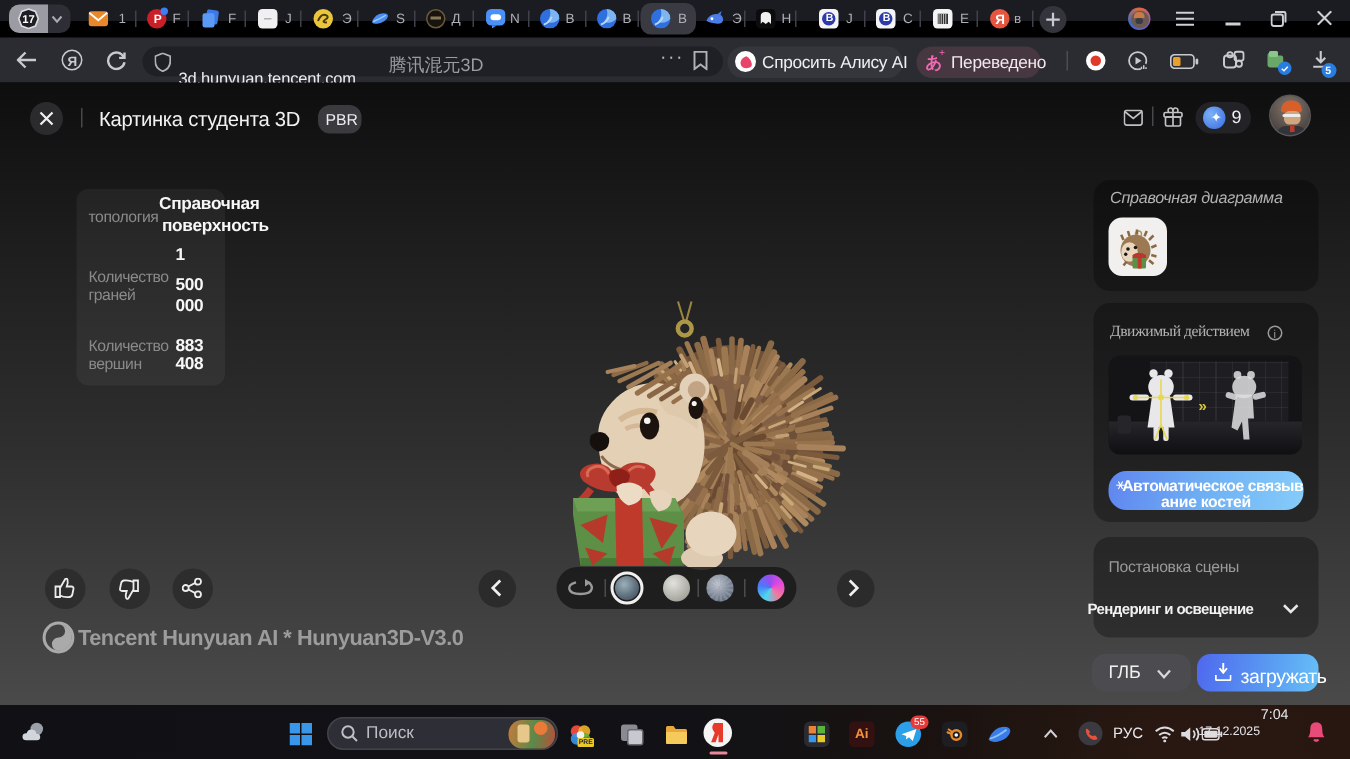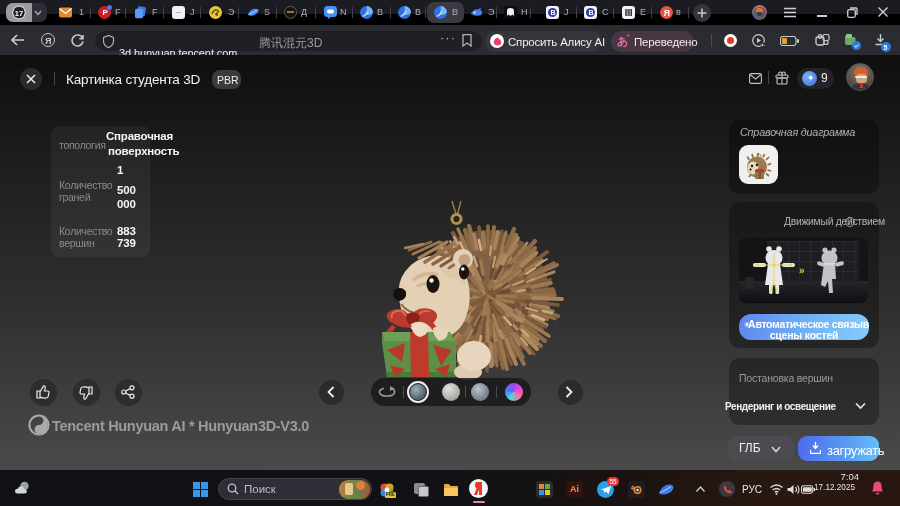--- a/index.html
+++ b/index.html
@@ -255,38 +255,38 @@
 <span class="abs" style="left:106px;top:130px;font-size:11.5px;letter-spacing:-0.2px;font-weight:bold;color:#f7f7f7;white-space:nowrap;">Справочная</span>
 <span class="abs" style="left:108px;top:145px;font-size:11.5px;letter-spacing:-0.2px;font-weight:bold;color:#f7f7f7;white-space:nowrap;">поверхность</span>
 <span class="abs" style="left:59px;top:179px;font-size:10.5px;letter-spacing:-0.3px;color:#8a8a8a;">Количество</span>
 <span class="abs" style="left:59px;top:191px;font-size:10.5px;letter-spacing:-0.3px;color:#8a8a8a;">граней</span>
 <span class="abs" style="left:117px;top:164px;font-size:11.5px;letter-spacing:-0.2px;font-weight:bold;color:#f7f7f7;white-space:nowrap;">1</span>
 <span class="abs" style="left:117px;top:184px;font-size:11.5px;letter-spacing:-0.2px;font-weight:bold;color:#f7f7f7;white-space:nowrap;">500</span>
 <span class="abs" style="left:117px;top:198px;font-size:11.5px;letter-spacing:-0.2px;font-weight:bold;color:#f7f7f7;white-space:nowrap;">000</span>
 <span class="abs" style="left:59px;top:225px;font-size:10.5px;letter-spacing:-0.3px;color:#8a8a8a;">Количество</span>
 <span class="abs" style="left:59px;top:237px;font-size:10.5px;letter-spacing:-0.3px;color:#8a8a8a;">вершин</span>
 <span class="abs" style="left:117px;top:225px;font-size:11.5px;letter-spacing:-0.2px;font-weight:bold;color:#f7f7f7;white-space:nowrap;">883</span>
-<span class="abs" style="left:117px;top:237px;font-size:11.5px;letter-spacing:-0.2px;font-weight:bold;color:#f7f7f7;white-space:nowrap;">739</span>
+<span class="abs" style="left:117px;top:237px;font-size:11.5px;letter-spacing:-0.2px;font-weight:bold;color:#f7f7f7;white-space:nowrap;">408</span>
 <div class="panel" style="top:120px;height:74px;"></div>
 <span class="ptitle" style="left:740px;top:126px;font-size:10.8px;letter-spacing:-0.2px;font-style:italic;">Справочная диаграмма</span>
 <div class="abs" style="left:739px;top:145px;width:39px;height:39px;border-radius:9px;background:#f2f0ee;"></div>
 <svg class="abs" style="left:739px;top:145px;" width="39" height="39" viewBox="0 0 39 39">
  <circle cx="20" cy="11" r="2" fill="none" stroke="#b09a4e" stroke-width="1"></circle>
  <ellipse cx="18" cy="22" rx="10" ry="10.5" fill="#9c7952"></ellipse>
  <path d="M10 15 L8.5 11.5 M14 12.5 L13 9 M19 11.5 L19 8 M24 12.5 L25.5 9 M27 15 L30 12 M28.5 20 L32 18.5 M28.5 25 L32 26 M27 28.5 L30 31 M12 29.5 L10 32" stroke="#8a6a46" stroke-width="1.7"></path>
  <ellipse cx="14" cy="23" rx="5.5" ry="6.5" fill="#e8d6bf"></ellipse>
  <circle cx="13" cy="21" r="1.2" fill="#1d1410"></circle>
     <circle cx="18" cy="20" r="1.2" fill="#1d1410"></circle>
  <circle cx="11.5" cy="24.5" r="1.1" fill="#171310"></circle>
  <rect x="16" y="26" width="9" height="8" rx="1" fill="#5d8f46"></rect>
  <rect x="19.5" y="26" width="2.5" height="8" fill="#c0392b"></rect>
  <path d="M16 25 Q20 22 25 25 L25 27 L16 27 Z" fill="#b9372f"></path>
 </svg>
 <div class="panel" style="top:202px;height:146px;"></div>
-<span class="ptitle" style="left:784px;top:216px;font-size:10.4px;letter-spacing:-0.3px;">Движимый действием</span>
+<span class="ptitle" style="left:740px;top:216px;font-size:10.4px;letter-spacing:-0.3px;font-family:Liberation Serif, serif;">Движимый действием</span>
 <div class="abs" style="left:845px;top:216.5px;width:10px;height:10px;border-radius:50%;border:1px solid #9a9a9a;"></div>
 <span class="abs" style="left:849px;top:218px;font-size:7.5px;color:#9a9a9a;">i</span>
 <div class="abs" style="left:739px;top:237px;width:129px;height:66px;border-radius:8px;background:#141417;overflow:hidden;">
   <div class="abs" style="left:28px;top:4px;width:92px;height:40px;background:#1d1d22;"></div>
   <div class="abs" style="left:28px;top:4px;width:92px;height:40px;background:repeating-linear-gradient(90deg,transparent 0 10px,rgba(255,255,255,0.055) 10px 11px),repeating-linear-gradient(0deg,transparent 0 9px,rgba(255,255,255,0.055) 9px 10px);"></div>
   <div class="abs" style="left:0px;top:44px;width:129px;height:22px;background:linear-gradient(#26262b,#0f0f12);"></div>
   <div class="abs" style="left:6px;top:40px;width:9px;height:12px;background:#26262a;border-radius:2px;"></div>
 </div>
 <svg class="abs" style="left:739px;top:237px;" width="129" height="66" viewBox="0 0 129 66">
   <g fill="#e8e8ea">
@@ -311,23 +311,23 @@
       <circle cx="95" cy="13" r="2.6"></circle>
    <ellipse cx="90.5" cy="21" rx="8" ry="7.5"></ellipse>
    <path d="M85 26 L96 26 L97 42 L93 42 L94 56 L90 56 L89 44 L86 50 L82 48 Z"></path>
    <rect x="78" y="25" width="8" height="4" rx="2" transform="rotate(18 82 27)"></rect>
    <rect x="96" y="25" width="9" height="4" rx="2" transform="rotate(-14 100 27)"></rect>
   </g>
 </svg>
 <div class="abs" style="left:739px;top:314px;width:130px;height:26px;border-radius:12px;background:linear-gradient(100deg,#5f86f0,#6fb0f4 50%,#85ccfa);"></div>
 <span class="abs" style="left:744px;top:318px;font-size:10px;color:#fff;">⚹</span>
 <div class="abs" style="left:748px;top:318px;width:121px;text-align:center;font-size:10.5px;letter-spacing:-0.3px;font-weight:bold;color:#fff;white-space:nowrap;">Автоматическое связыв</div>
-<div class="abs" style="left:739px;top:329px;width:130px;text-align:center;font-size:10.5px;letter-spacing:-0.2px;font-weight:bold;color:#fff;">сцены костей</div>
+<div class="abs" style="left:739px;top:329px;width:130px;text-align:center;font-size:10.5px;letter-spacing:-0.2px;font-weight:bold;color:#fff;">ание костей</div>
 <div class="panel" style="top:358px;height:67px;"></div>
-<span class="abs" style="left:739px;top:372px;font-size:10.5px;letter-spacing:-0.2px;color:#9a9a9a;">Постановка вершин</span>
+<span class="abs" style="left:739px;top:372px;font-size:10.5px;letter-spacing:-0.2px;color:#9a9a9a;">Постановка сцены</span>
 <span class="abs" style="left:725px;top:401px;font-size:10px;letter-spacing:-0.4px;font-weight:bold;color:#f2f2f2;">Рендеринг и освещение</span>
 <svg class="abs" style="left:855px;top:402px;" width="11" height="8" viewBox="0 0 11 8">
     <path d="M1 1.5 L5.5 6 L10 1.5" stroke="#e8e8e8" stroke-width="1.7" fill="none"></path>
   </svg>
 <div class="abs" style="left:728px;top:436px;width:66px;height:25px;border-radius:9px;background:#4c4c50;"></div>
 <span class="abs" style="left:739px;top:441px;font-size:12px;color:#f0f0f0;">ГЛБ</span>
 <svg class="abs" style="left:771px;top:446px;" width="10" height="7" viewBox="0 0 10 7">
     <path d="M1 1 L5 5.5 L9 1" stroke="#d8d8d8" stroke-width="1.5" fill="none"></path>
   </svg>
 <div class="abs" style="left:798px;top:436px;width:81px;height:25px;border-radius:9px;background:linear-gradient(100deg,#4e68ee,#5a9cf2 60%,#66c0f8);"></div>
@@ -880,17 +880,17 @@
 <svg class="abs" style="left:787px;top:484px;" width="13" height="11" viewBox="0 0 13 11">
     <path d="M0.5 4 L3 4 L6.5 1 L6.5 10 L3 7 L0.5 7 Z" fill="#dcdce0"></path>
     <path d="M8.5 3 Q10.5 5.5 8.5 8 M10.5 1.5 Q13.5 5.5 10.5 9.5" stroke="#dcdce0" stroke-width="1.2" fill="none"></path>
   </svg>
 <svg class="abs" style="left:801px;top:485px;" width="14" height="9" viewBox="0 0 15 9">
     <rect x="0.5" y="0.5" width="12" height="8" rx="2" fill="none" stroke="#dcdce0" stroke-width="1.1"></rect>
     <rect x="2" y="2" width="9.5" height="5" rx="1" fill="#dcdce0"></rect>
     <rect x="13.5" y="2.5" width="1.5" height="4" rx="0.7" fill="#dcdce0"></rect>
   </svg>
 <div class="abs" style="left:780px;top:471px;width:79px;text-align:right;font-size:9.5px;color:#e4e4e8;">7:04</div>
-<div class="abs" style="left:780px;top:483px;width:75px;text-align:right;font-size:8.2px;color:#e4e4e8;">17.12.2025</div>
+<div class="abs" style="left:780px;top:483px;width:60px;text-align:right;font-size:8.2px;color:#e4e4e8;">17.12.2025</div>
 <svg class="abs" style="left:871px;top:481px;" width="13" height="14" viewBox="0 0 13 14">
     <path d="M6.5 0.5 Q10.5 0.5 10.5 5 Q10.5 9 12 10.5 L1 10.5 Q2.5 9 2.5 5 Q2.5 0.5 6.5 0.5 Z" fill="#e84a7a"></path>
     <path d="M5 12 Q6.5 13.5 8 12" stroke="#e84a7a" stroke-width="1.6" fill="none"></path>
   </svg>
 
 </body></html>

